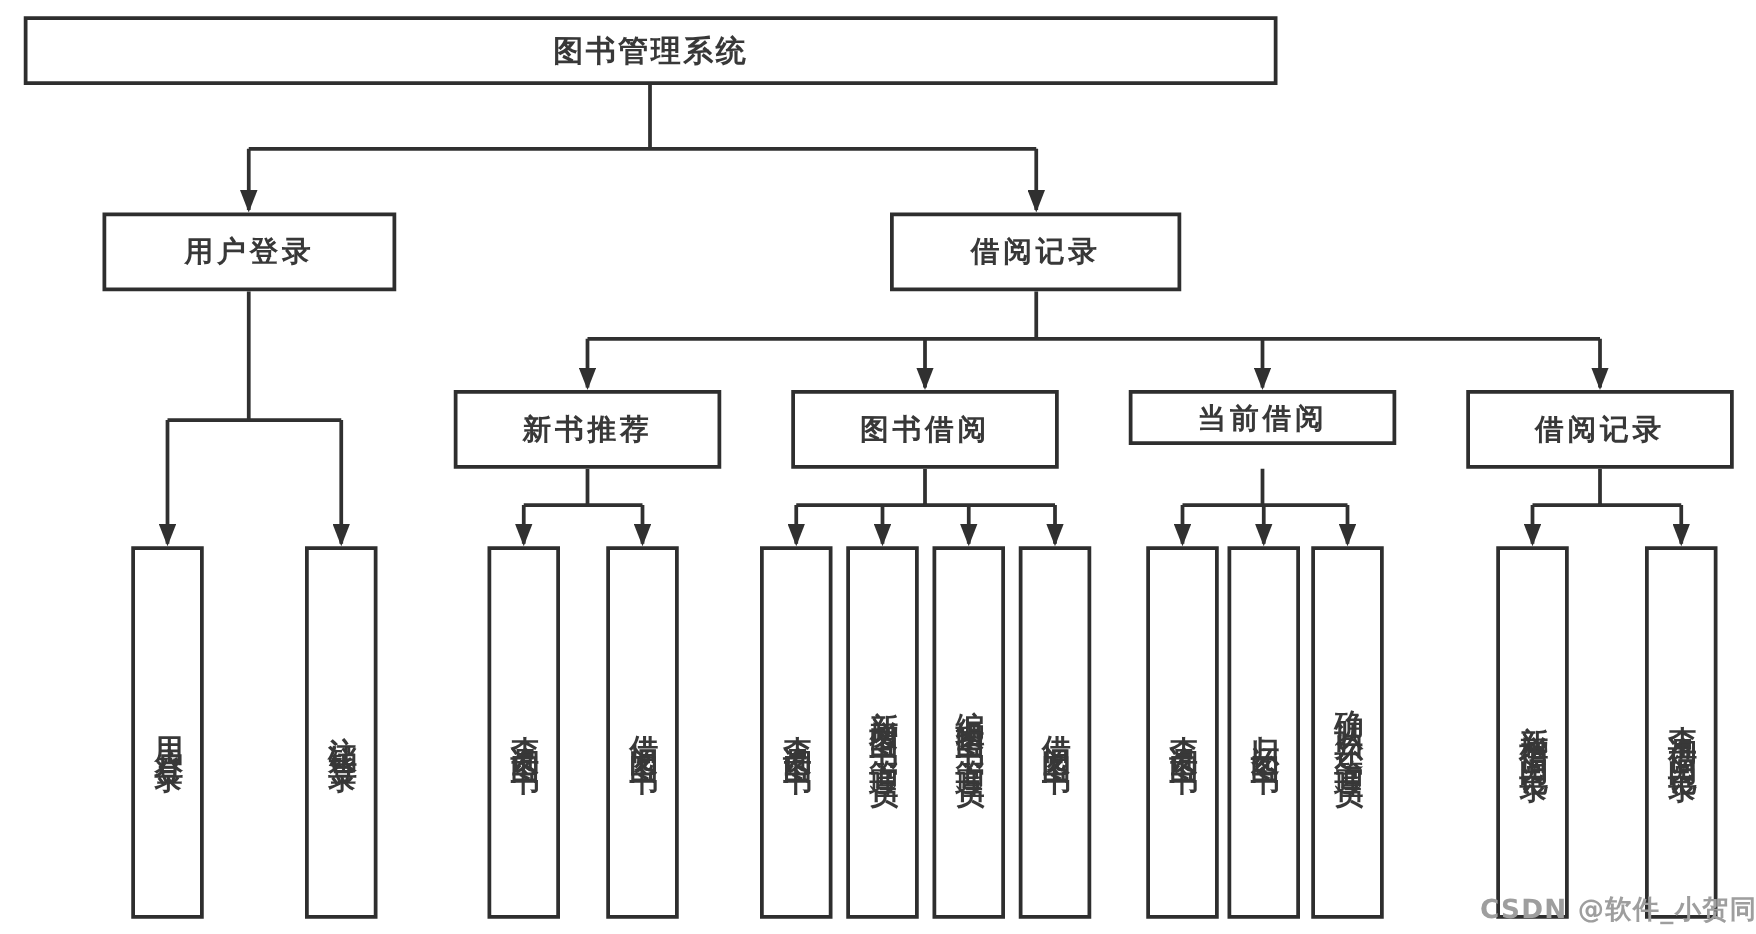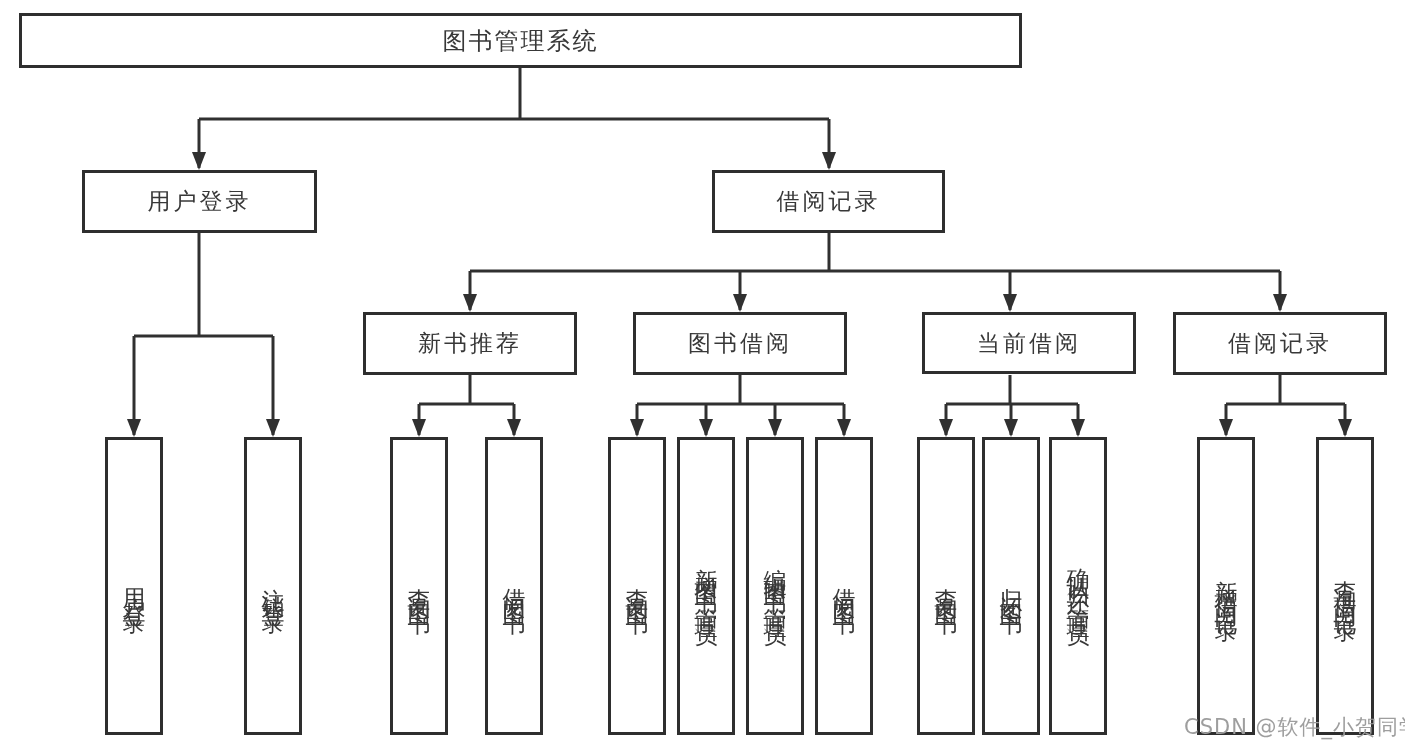--- a/index.html
+++ b/index.html
@@ -8,20 +8,21 @@
     background: #ffffff;
   }
   .canvas {
     position: relative;
     width: 1405px;
     height: 747px;
     background: #ffffff;
     overflow: hidden;
     font-family: "DejaVu Sans", "Liberation Sans", sans-serif;
     color: #333333;
+    font-weight: bold;
   }
   .connectors {
     position: absolute;
     left: 0;
     top: 0;
     width: 1405px;
     height: 747px;
   }
   .connectors path, .connectors line {
     stroke: #303030;
@@ -126,21 +127,21 @@
     <line x1="1345" y1="404" x2="1345" y2="435" marker-end="url(#arrow)"></line>
   </svg>
 
   <div class="node root" style="left:19px; top:13px; width:1003px; height:55px;">图书管理系统</div>
 
   <div class="node" style="left:82px; top:170px; width:235px; height:63px;">用户登录</div>
   <div class="node" style="left:712px; top:170px; width:233px; height:63px;">借阅记录</div>
 
   <div class="node" style="left:633px; top:312px; width:214px; height:63px;">图书借阅</div>
   <div class="node" style="left:363px; top:312px; width:214px; height:63px;">新书推荐</div>
-  <div class="node" style="left:903px; top:312px; width:214px; height:62px;margin-left:19px;">当前借阅</div>
+  <div class="node" style="left:903px; top:312px; width:214px; height:44px;">当前借阅</div>
   <div class="node" style="left:1173px; top:312px; width:214px; height:63px;">借阅记录</div>
 
   <div class="leaf" style="left:105px; top:437px; width:58px; height:298px;">
     <span>用户登录</span>
   </div>
   <div class="leaf" style="left:244px; top:437px; width:58px; height:298px;">
     <span>注销登录</span>
   </div>
 
   <div class="leaf" style="left:390px; top:437px; width:58px; height:298px;">

